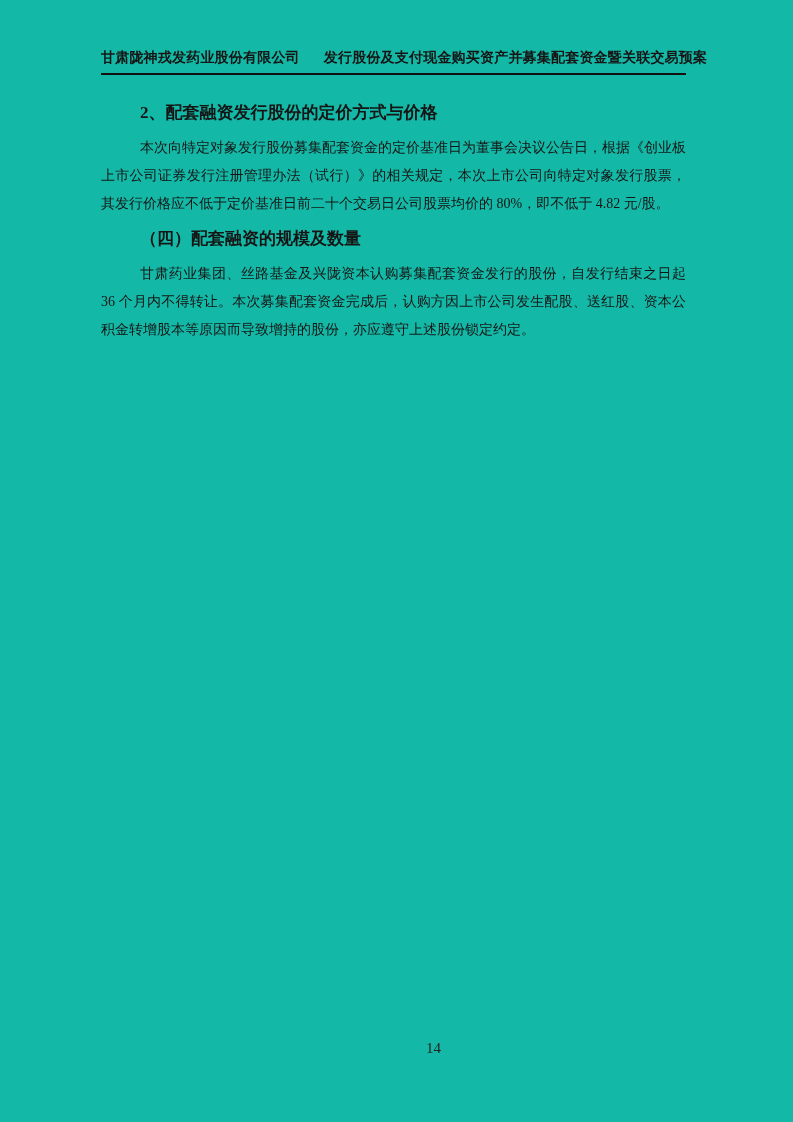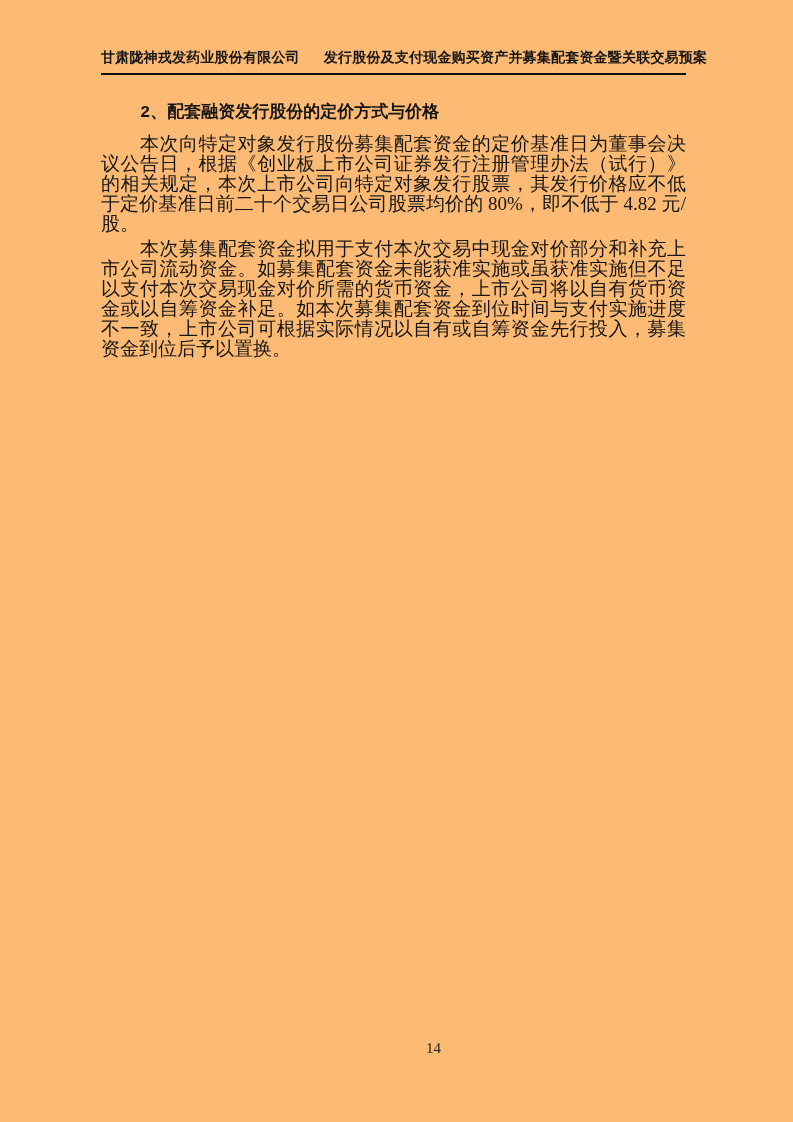--- a/index.html
+++ b/index.html
@@ -6,21 +6,21 @@
   html, body { width: 793px; height: 1122px; }
   body {
     background: #ffffff;
     font-family: "Liberation Serif", "DejaVu Serif", serif;
     color: #151515;
   }
   .doc {
     position: relative;
     width: 793px;
     height: 1122px;
-    background: #fdba74;
+    background: #14b8a6;
     overflow: hidden;
   }
   .header {
     position: absolute;
     top: 49px;
     left: 101px;
     width: 585px;
     text-align: center;
     font-size: 14px;
     font-weight: 700;
@@ -30,30 +30,30 @@
     border-bottom: 2px solid #111111;
   }
   .header .title-part { margin-left: 24px; }
   .content {
     position: absolute;
     top: 93px;
     left: 101px;
     width: 585px;
   }
   .heading {
-    font-family: Liberation Mono, monospace;
+    font-family: Liberation Serif, serif;
     font-weight: 700;
     font-size: 17px;
     line-height: 32px;
     margin: 4px 0 5px;
     text-indent: 39px;
   }
   .para {
-    font-size: 19px;
-    line-height: 20px;
+    font-size: 14px;
+    line-height: 28px;
     margin: 4px 0 5px;
     text-indent: 39px;
     text-align: justify;
   }
   .footer {
     position: absolute;
     top: 1040px;
     left: 0;
     width: 793px;
     text-align: center;
@@ -67,18 +67,19 @@
 
 <div class="doc">
 
   <div class="header">
     <span>甘肃陇神戎发药业股份有限公司</span><span class="title-part">发行股份及支付现金购买资产并募集配套资金暨关联交易预案</span>
   </div>
 
   <div class="content">
     <p class="heading">2、配套融资发行股份的定价方式与价格</p>
     <p class="para">本次向特定对象发行股份募集配套资金的定价基准日为董事会决议公告日，根据《创业板上市公司证券发行注册管理办法（试行）》的相关规定，本次上市公司向特定对象发行股票，其发行价格应不低于定价基准日前二十个交易日公司股票均价的 80%，即不低于 4.82 元/股。</p>
-    <p class="para">本次募集配套资金拟用于支付本次交易中现金对价部分和补充上市公司流动资金。如募集配套资金未能获准实施或虽获准实施但不足以支付本次交易现金对价所需的货币资金，上市公司将以自有货币资金或以自筹资金补足。如本次募集配套资金到位时间与支付实施进度不一致，上市公司可根据实际情况以自有或自筹资金先行投入，募集资金到位后予以置换。</p>
+    <p class="heading">（四）配套融资的规模及数量</p>
+    <p class="para">甘肃药业集团、丝路基金及兴陇资本认购募集配套资金发行的股份，自发行结束之日起 36 个月内不得转让。本次募集配套资金完成后，认购方因上市公司发生配股、送红股、资本公积金转增股本等原因而导致增持的股份，亦应遵守上述股份锁定约定。</p>
   </div>
 
   <div class="footer">14</div>
 
 </div>
 
 </body></html>

